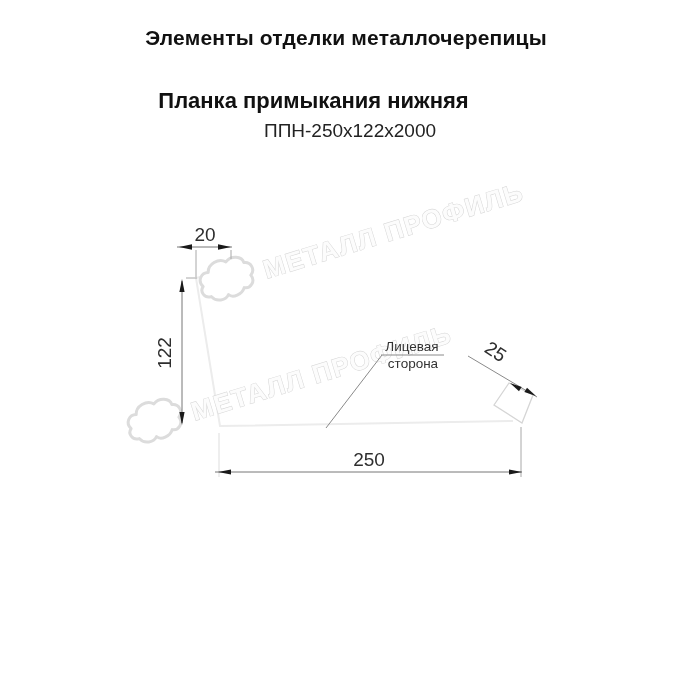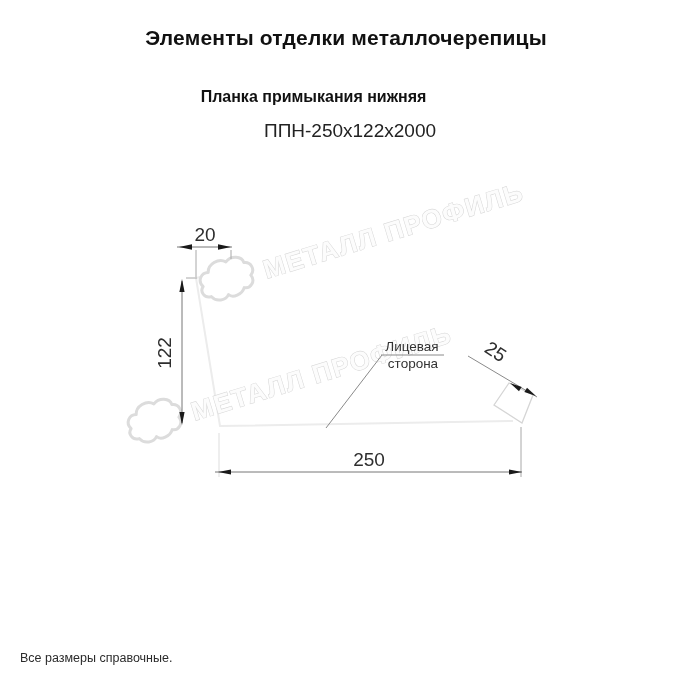--- a/index.html
+++ b/index.html
@@ -6,21 +6,21 @@
   body{
     width:700px;height:700px;position:relative;background:#ffffff;
     font-family:"Liberation Sans", sans-serif;overflow:hidden;
   }
   .title{
     position:absolute;left:0;width:692px;text-align:center;
     color:#111;font-weight:bold;font-size:21px;top:26px;letter-spacing:.2px;
   }
   .subtitle{
     position:absolute;left:0;width:627px;text-align:center;
-    color:#111;font-weight:bold;font-size:16px;top:88px;
+    color:#111;font-weight:bold;font-size:22px;top:88px;
   }
   .model{
     position:absolute;left:0;width:700px;text-align:center;
     color:#222;font-weight:normal;font-size:19px;top:120px;
   }
   .footnotes{
     position:absolute;left:20px;top:650px;color:#2b2b2b;
     font-size:12.5px;line-height:16px;
   }
   svg{position:absolute;left:0;top:0;}
@@ -98,14 +98,13 @@
 
   <g>
     <line class="leader" x1="382" y1="355" x2="326" y2="428"></line>
     <line class="leader" x1="381" y1="355" x2="444" y2="355"></line>
     <text class="facetext" x="412" y="351" text-anchor="middle">Лицевая</text>
     <text class="facetext" x="413" y="368" text-anchor="middle">сторона</text>
   </g>
 </svg>
 
 <div class="footnotes">
-  <div>Все размеры справочные.</div>
 </div>
 
 </body></html>

